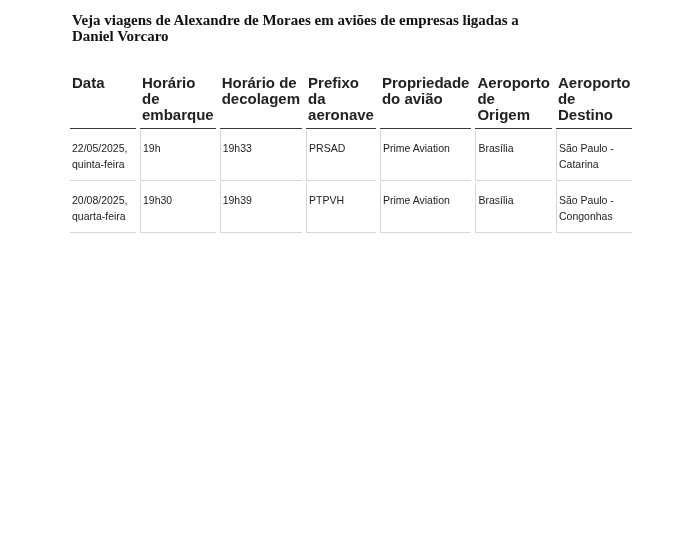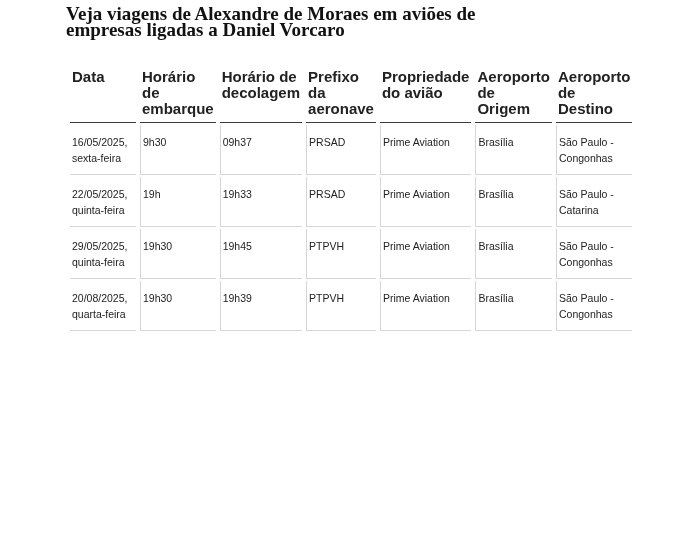--- a/index.html
+++ b/index.html
@@ -19,25 +19,25 @@
     width: 689px;
     height: 541px;
     overflow: hidden;
     font-family: "Liberation Sans", sans-serif;
     color: var(--text);
   }
   .page {
     padding: 6px 0 0 66px;
   }
   .page-title {
-    margin: 0;
+    margin: 6px;
     max-width: 472px;
     font-family: "Liberation Serif", serif;
     font-weight: bold;
-    font-size: 19px;
+    font-size: 15px;
     line-height: 16px;
     color: var(--title-color);
   }
   table.flights {
     margin-top: 25px;
     border-collapse: separate;
     border-spacing: 4px 2px;
     table-layout: fixed;
   }
   col.c-date        { width: 66px; }
@@ -93,45 +93,27 @@
           <th>Horário de embarque</th>
           <th>Horário de decolagem</th>
           <th>Prefixo da aeronave</th>
           <th>Propriedade do avião</th>
           <th>Aeroporto de Origem</th>
           <th>Aeroporto de Destino</th>
         </tr>
     </thead>
     <tbody>
         <tr>
-          <td>16/05/2025, sexta-feira</td>
-          <td>9h30</td>
-          <td>09h37</td>
-          <td>PRSAD</td>
-          <td>Prime Aviation</td>
-          <td>Brasília</td>
-          <td>São Paulo - Congonhas</td>
-        </tr>
-        <tr>
           <td>22/05/2025, quinta-feira</td>
           <td>19h</td>
           <td>19h33</td>
           <td>PRSAD</td>
           <td>Prime Aviation</td>
           <td>Brasília</td>
           <td>São Paulo - Catarina</td>
-        </tr>
-        <tr>
-          <td>29/05/2025, quinta-feira</td>
-          <td>19h30</td>
-          <td>19h45</td>
-          <td>PTPVH</td>
-          <td>Prime Aviation</td>
-          <td>Brasília</td>
-          <td>São Paulo - Congonhas</td>
         </tr>
         <tr>
           <td>20/08/2025, quarta-feira</td>
           <td>19h30</td>
           <td>19h39</td>
           <td>PTPVH</td>
           <td>Prime Aviation</td>
           <td>Brasília</td>
           <td>São Paulo - Congonhas</td>
         </tr>

